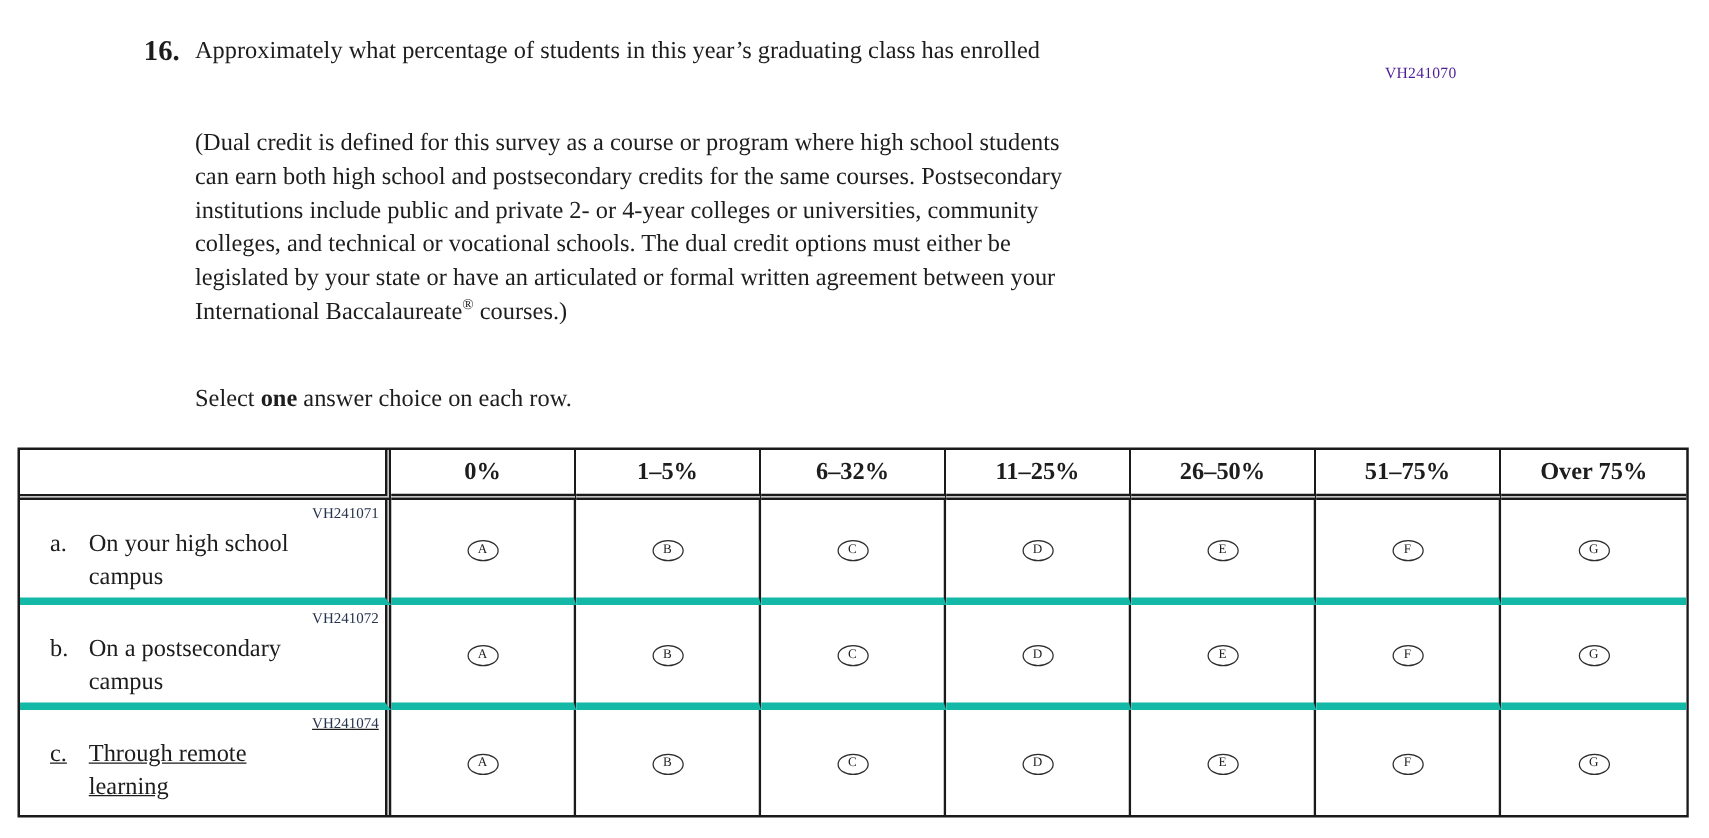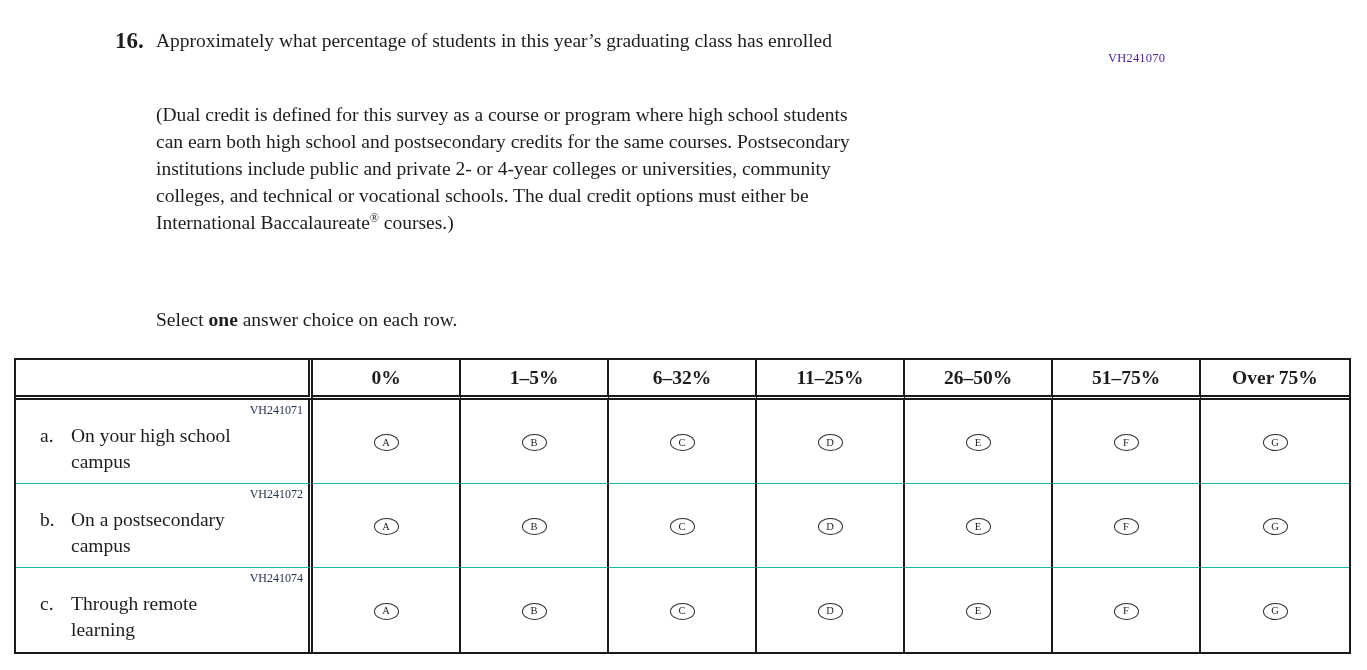--- a/index.html
+++ b/index.html
@@ -84,32 +84,32 @@
     text-align: center;
     vertical-align: middle;
     border-bottom: 5px double #1a1a1a;
     border-right: 2px solid #1a1a1a;
   }
   th.head-stub { border-right: 5px double #1a1a1a; }
   th.head-cell:last-child { border-right: none; }
 
   td.stub, td.opt {
     height: 84px;
-    border-bottom: 1px solid #14b8a6;
+    border-bottom: 6px solid #14b8a6;
     border-right: 2px solid #1a1a1a;
     background: #ffffff;
   }
   td.stub {
     position: relative;
     vertical-align: top;
     border-right: 5px double #1a1a1a;
   }
   td.opt { text-align: center; vertical-align: middle; }
   td.opt:last-child { border-right: none; }
-  tr:last-child td { border-bottom: none; }
+  tr:last-child td { border-bottom: none; text-decoration: underline; }
 
   .vh-row-code {
     text-align: right;
     padding: 3px 5px 0 0;
     font-size: 12px;
     line-height: 14px;
     color: #26334d;
   }
   .row-label {
     display: flex;
@@ -143,20 +143,21 @@
   <div class="q-lines">
     <div>Approximately what percentage of students in this year’s graduating class has enrolled</div>
   </div>
 </div>
 
 <div class="def-block">
   <div>(Dual credit is defined for this survey as a course or program where high school students</div>
   <div>can earn both high school and postsecondary credits for the same courses. Postsecondary</div>
   <div>institutions include public and private 2- or 4-year colleges or universities, community</div>
   <div>colleges, and technical or vocational schools. The dual credit options must either be</div>
+  <div>legislated by your state or have an articulated or formal written agreement between your</div>
   <div><span>International Baccalaureate</span><span class="sup-reg">®</span><span> courses.)</span></div>
 </div>
 
 <div class="select-line"><span>Select </span><span class="bold">one</span><span> answer choice on each row.</span></div>
 
 <table class="grid">
   <colgroup>
     <col class="col-stub">
     <col class="col-opt">
       <col class="col-opt">

